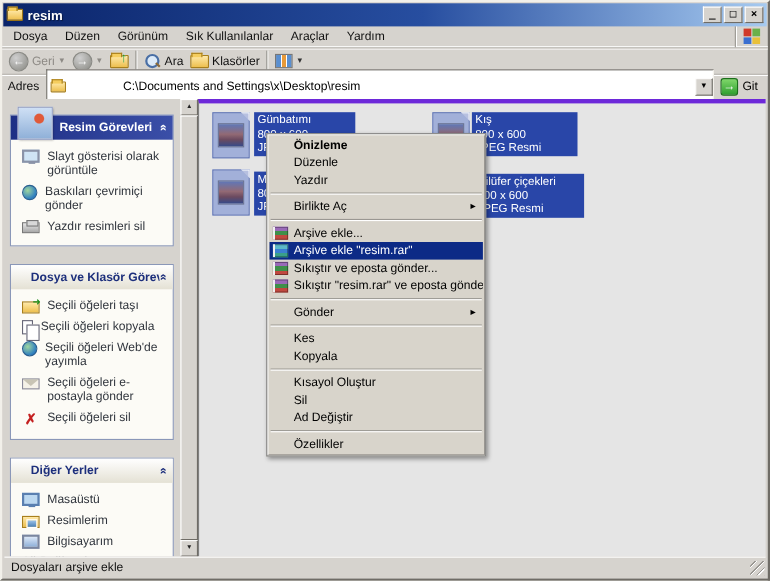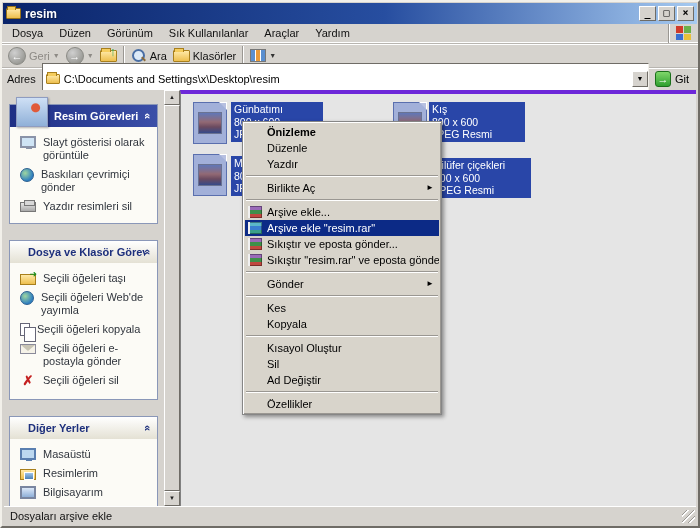--- a/index.html
+++ b/index.html
@@ -56,21 +56,21 @@
   .views { width:16px; height:13px; border:1px solid #777; background:
     linear-gradient(90deg,#5a8fd0 0 4px,#fff 4px 5px,#e89a3a 5px 9px,#fff 9px 10px,#5a8fd0 10px 14px); flex:none; }
   .tsep { width:2px; height:20px; margin:0 3px; border-left:1px solid #9a9792; border-right:1px solid #fff; }
   .tlabel { color:#111; }
 
   
   .addressbar { height:22px; display:flex; align-items:center; font-size:11px;
     border-top:1px solid #b8b5b0; box-shadow:inset 0 1px 0 #fff; padding:0 3px; }
   .addr-label { padding:0 6px 0 2px; color:#111; }
   .addr-box { flex:1; height:32px; background:#fff; border:1px solid;
-    border-color:#6f6c66 #f2f0ea #f2f0ea #6f6c66; display:flex; align-items:center; padding-left:3px; }
+    border-color:#6f6c66 #f2f0ea #f2f0ea #6f6c66; display:flex; align-items:center; padding-left:3px;gap:48px; }
   .addr-box .folder { width:14px; height:10px; margin-right:4px; }
   .addr-path { flex:1; color:#000; white-space:nowrap; overflow:hidden; }
   .dropbtn { width:16px; height:16px; background:#d6d3ce; border:1px solid;
     border-color:#fff #6f6c66 #6f6c66 #fff; font-size:7px; text-align:center; line-height:14px; flex:none; }
   .go { display:flex; align-items:center; gap:4px; padding:0 6px; }
   .go-ic { width:16px; height:16px; border-radius:3px; border:1px solid #1a6f1a;
     background:linear-gradient(#7fd76a,#2f9f2f); color:#fff; font-size:11px; line-height:14px;
     text-align:center; font-weight:bold; }
 
   
@@ -260,26 +260,26 @@
         <div class="panel-hd">
           <span class="hd-t">Dosya ve Klasör Görevleri</span>
           <span class="chevup">«</span>
         </div>
         <div class="panel-body">
           <div class="panel-item">
             <span class="pi-ic ic-movefolder"></span>
             <span>Seçili öğeleri taşı</span>
           </div>
           <div class="panel-item">
+            <span class="pi-ic ic-copy"></span>
+            <span>Seçili öğeleri kopyala</span>
+          </div>
+          <div class="panel-item">
             <span class="pi-ic ic-globe"></span>
             <span>Seçili öğeleri Web'de yayımla</span>
-          </div>
-          <div class="panel-item">
-            <span class="pi-ic ic-copy"></span>
-            <span>Seçili öğeleri kopyala</span>
           </div>
           <div class="panel-item">
             <span class="pi-ic ic-mail"></span>
             <span>Seçili öğeleri e-postayla gönder</span>
           </div>
           <div class="panel-item">
             <span class="pi-ic ic-x">✗</span>
             <span>Seçili öğeleri sil</span>
           </div>
         </div>

